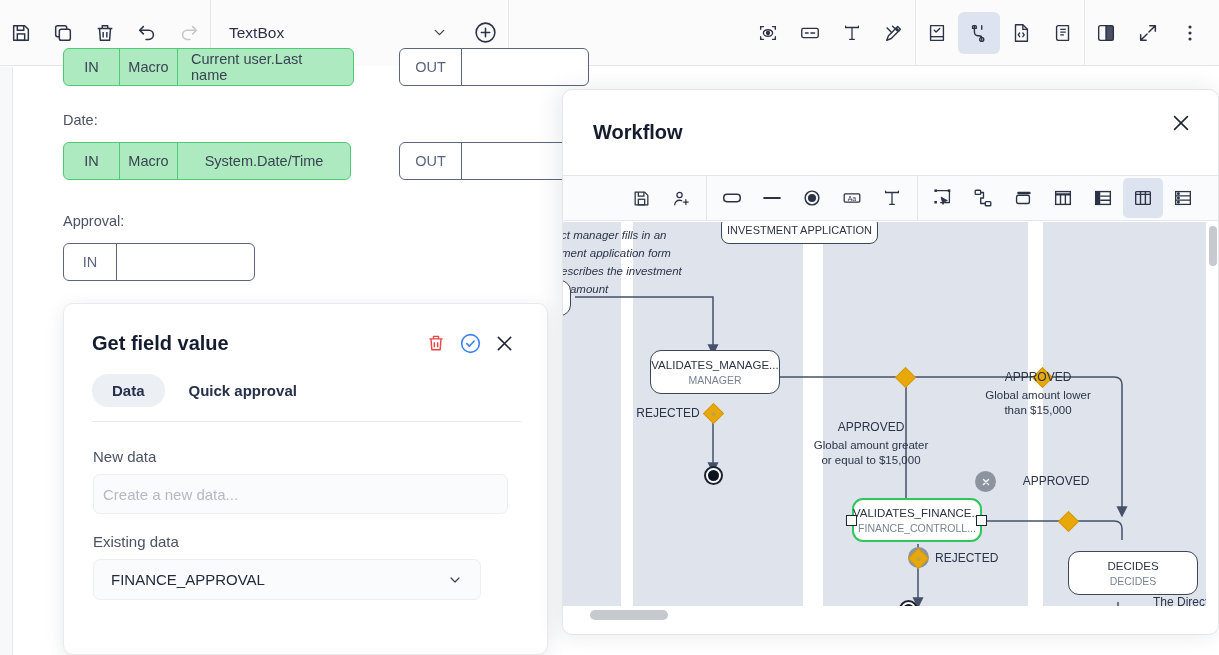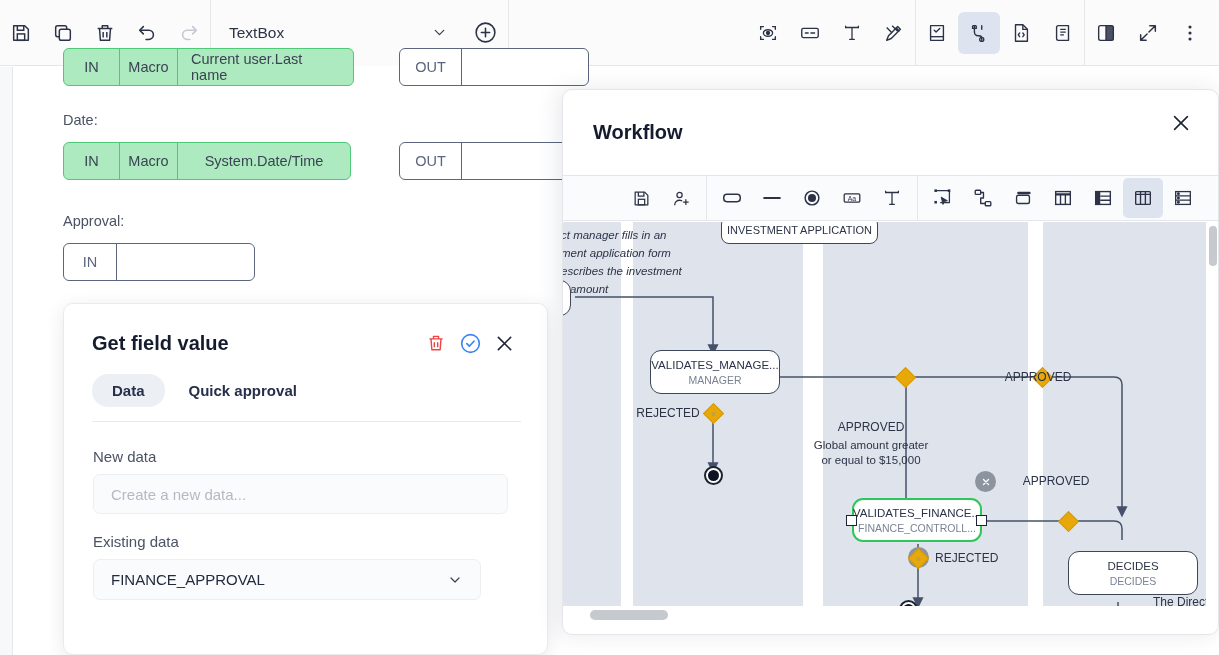--- a/index.html
+++ b/index.html
@@ -81,21 +81,21 @@
   .gfv-tabs { display: flex; align-items: center; gap: 4px; margin-top: 14px; }
   .gfv-tab {
     font-size: 15px; color: #27304a; padding: 8px 20px; border-radius: 16px; cursor: pointer; font-weight: bold;
   }
   .gfv-tab.sel { background: #ecf0f5; }
   .gfv-divider { height: 1px; background: #e8eaee; margin-top: 14px; }
   .gfv-body { padding: 26px 29px 0 29px; }
   .f-label { font-size: 15px; color: #4a5264; margin-bottom: 9px; }
   .f-input {
     width: 415px; height: 40px; border: 1px solid #eceef2; border-radius: 7px;
-    background: #fafbfc; display: flex; align-items: center; padding: 0 17px;
+    background: #fafbfc; display: flex; align-items: center; padding: 0 9px;
     font-size: 15px; color: #b4b9c3; cursor: text;
   }
   .f-gap { height: 19px; }
   .f-select {
     width: 388px; height: 41px; border: 1px solid #eceef2; border-radius: 7px;
     background: #fafbfc; display: flex; align-items: center; padding: 0 17px;
     font-size: 15px; color: #222b3d; cursor: pointer;
   }
   .f-select .sv { flex: 1; }
 
@@ -548,20 +548,21 @@
       <div class="dlabel" style="left:65px; top:184px; width:80px;">REJECTED</div>
       <div class="diamond dot" style="left:143px; top:184px;"></div>
       <div class="endnode" style="left:141px; top:244px;"></div>
 
       <div class="diamond" style="left:335px; top:148px;"></div>
       <div class="dlabel" style="left:228px; top:198px; width:160px;">APPROVED</div>
       <div class="dlabel small" style="left:228px; top:216px; width:160px;">Global amount greater<br>or equal to $15,000</div>
 
       <div class="diamond" style="left:472px; top:148px;"></div>
       <div class="dlabel" style="left:390px; top:148px; width:170px;">APPROVED</div>
+      <div class="dlabel small" style="left:390px; top:166px; width:170px;">Global amount lower<br>than $15,000</div>
 
       <div class="node sel" style="left:289px; top:276px; width:130px; height:44px;">
         <div>VALIDATES_FINANCE...</div>
         <div class="sub">FINANCE_CONTROLL...</div>
       </div>
       <div class="handle" style="left:283px; top:293px;"></div>
       <div class="handle" style="left:413px; top:293px;"></div>
       <div class="badge-x" style="left:412px; top:249px;">
         <svg width="10" height="10" viewBox="0 0 24 24" stroke="#fff" stroke-width="3.2" fill="none">
             <path d="M6 6l12 12M18 6L6 18" stroke-linecap="round"></path>

